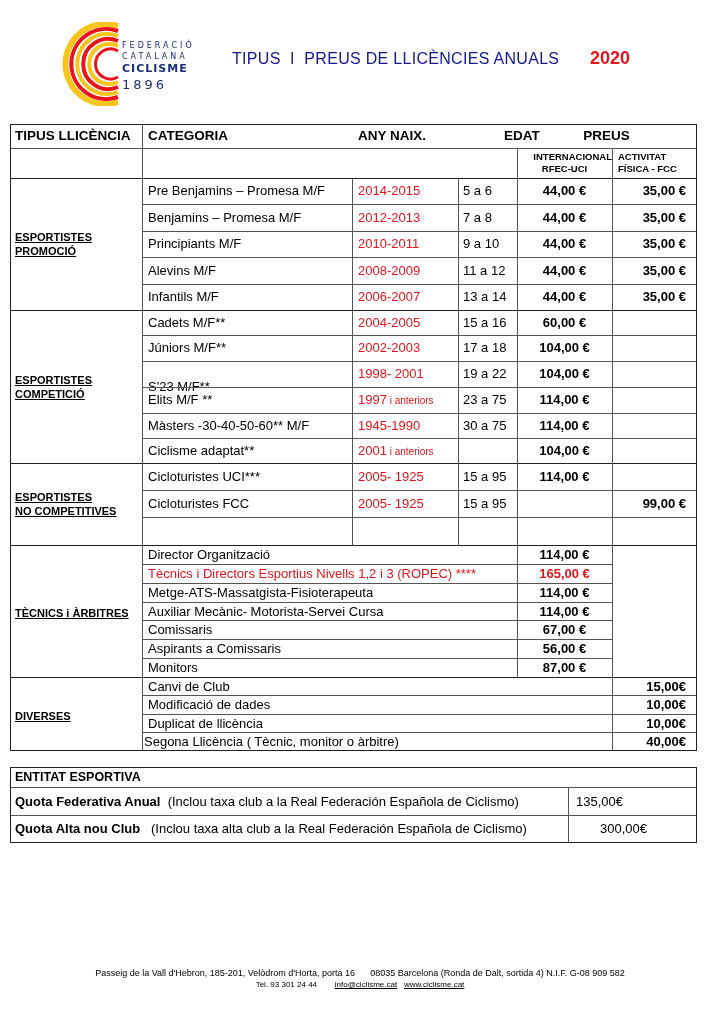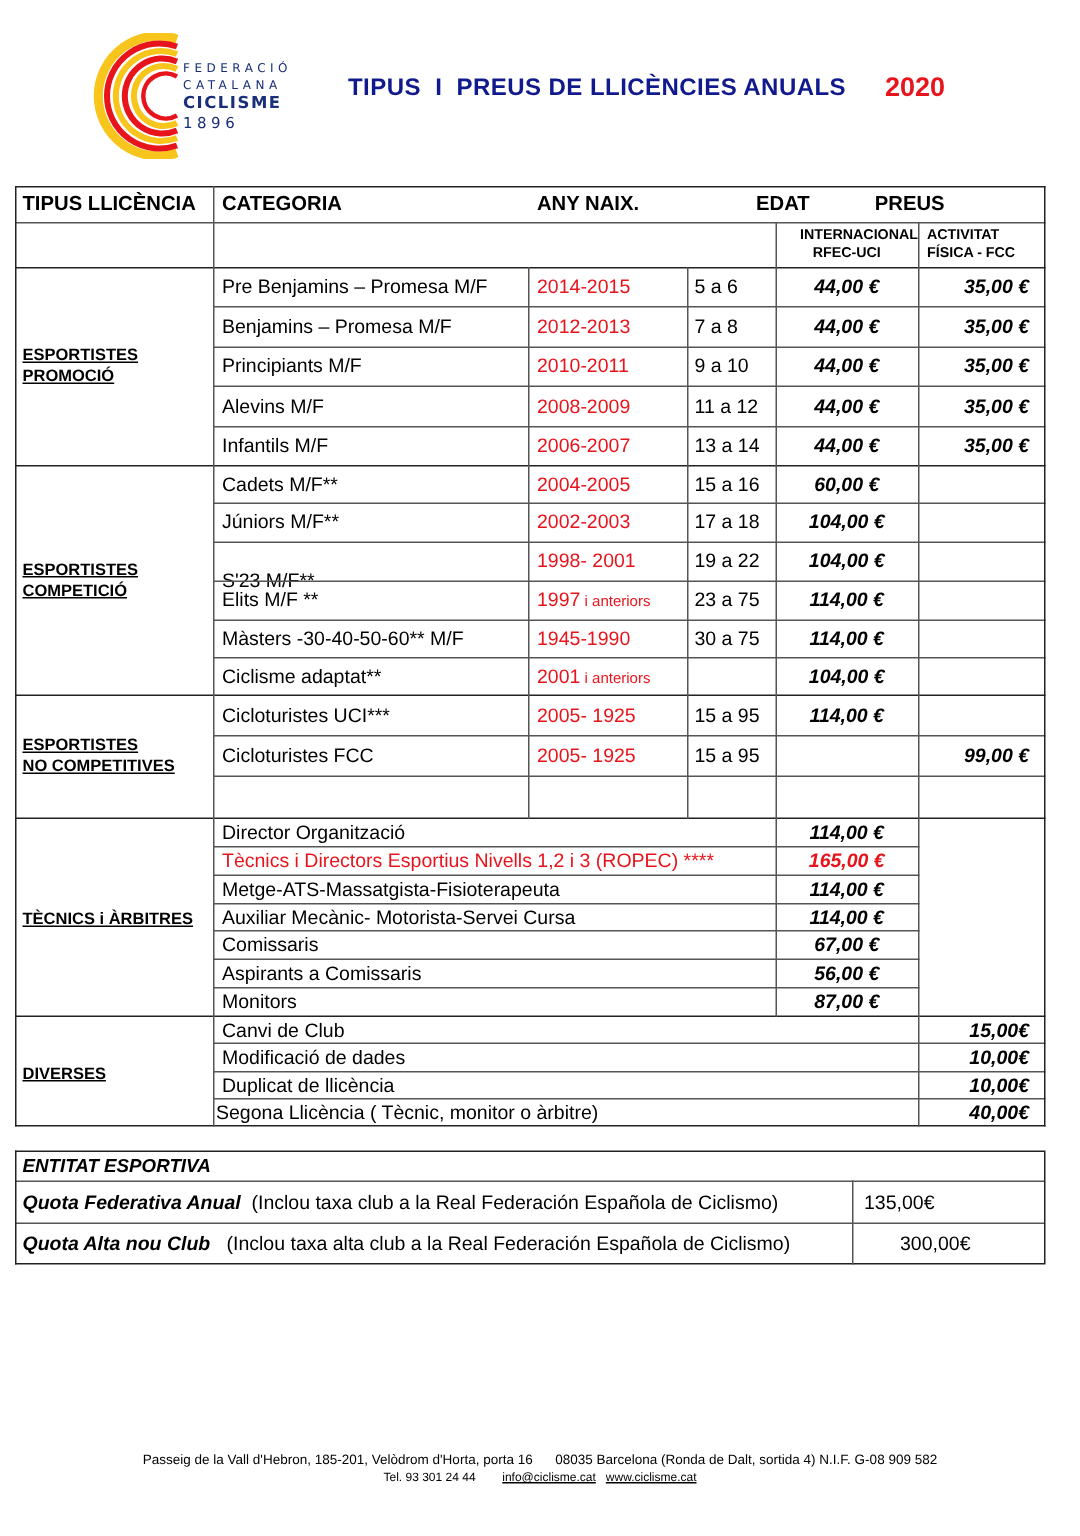--- a/index.html
+++ b/index.html
@@ -1,49 +1,49 @@
 <!DOCTYPE html>
 <html><head>
 <meta charset="utf-8">
 <style>
   html,body{margin:0;padding:0;background:#fff;}
   body{width:720px;height:1024px;position:relative;overflow:hidden;font-family:"Liberation Sans",sans-serif;color:#000;}
   .abs{position:absolute;}
   .logo-text{position:absolute;left:122px;color:#1a2f7a;font-family:"DejaVu Sans",sans-serif;font-weight:bold;}
-  .title{position:absolute;left:232px;top:50px;font-size:16px;font-weight:bold;color:#101a8c;letter-spacing:0.3px;}
+  .title{position:absolute;left:232px;top:50px;font-size:16px;font-weight:normal;color:#101a8c;letter-spacing:0.3px;}
   .year{position:absolute;left:590px;top:48px;font-size:18px;font-weight:bold;color:#e8141c;}
   .hl{position:absolute;height:1px;background:#555;}
   .vl{position:absolute;width:1px;background:#555;}
   .bk{background:#222;}
   .cell{position:absolute;font-size:13px;white-space:nowrap;line-height:1;}
   .hdr{font-weight:bold;font-size:13.5px;}
   .sub{font-weight:bold;font-size:9.5px;text-align:center;line-height:1.15;}
   .grp{font-weight:bold;font-size:11px;text-decoration:underline;line-height:1.3;}
   .red{color:#e8141c;}
-  .b{font-weight:bold;font-style:italic;}
+  .b{font-weight:bold;}
   .small{font-size:10px;}
   .footer{position:absolute;font-size:9px;width:720px;left:0;text-align:center;}
   .footer a{color:#000;text-decoration:underline;}
 </style>
 </head>
 <body>
 
 <div>
   <svg class="abs" style="left:58px;top:22px;" width="64" height="84" viewBox="0 0 64 84">
     <path d="M60 4 A40 40 0 1 0 60 80" fill="none" stroke="#f7c51b" stroke-width="6"></path>
     <path d="M60 9 A35 35 0 1 0 60 75" fill="none" stroke="#e8141c" stroke-width="4"></path>
     <path d="M60 14 A30 30 0 1 0 60 70" fill="none" stroke="#f7c51b" stroke-width="4"></path>
     <path d="M60 19 A25 25 0 1 0 60 65" fill="none" stroke="#e8141c" stroke-width="4"></path>
     <path d="M60 24 A20 20 0 1 0 60 60" fill="none" stroke="#f7c51b" stroke-width="4"></path>
     <path d="M60 29 A15 15 0 1 0 60 55" fill="none" stroke="#e8141c" stroke-width="3"></path>
   </svg>
   <div class="logo-text" style="top:41px;font-size:8px;letter-spacing:3px;font-weight:normal;">FEDERACIÓ</div>
   <div class="logo-text" style="top:52px;font-size:8px;letter-spacing:3px;font-weight:normal;">CATALANA</div>
   <div class="logo-text" style="top:62px;font-size:11px;letter-spacing:1px;">CICLISME</div>
-  <div class="logo-text" style="top:77px;font-size:10px;letter-spacing:3px;font-weight:normal;">1896</div>
+  <div class="logo-text" style="top:77px;font-size:13px;letter-spacing:3px;font-weight:normal;">1896</div>
 </div>
 
 <div class="title" style="white-space:pre;">TIPUS  I  PREUS DE LLICÈNCIES ANUALS</div>
 <div class="year">2020</div>
 
 <div id="grid">
     <div class="hl bk" style="left: 10px; top: 124px; width: 687px;"></div>
     <div class="hl" style="left: 10px; top: 148px; width: 687px;"></div>
     <div class="hl bk" style="left: 10px; top: 178px; width: 687px;"></div>
     <div class="cell hdr" style="left: 15px; top: 129px;">TIPUS LLICÈNCIA</div>

